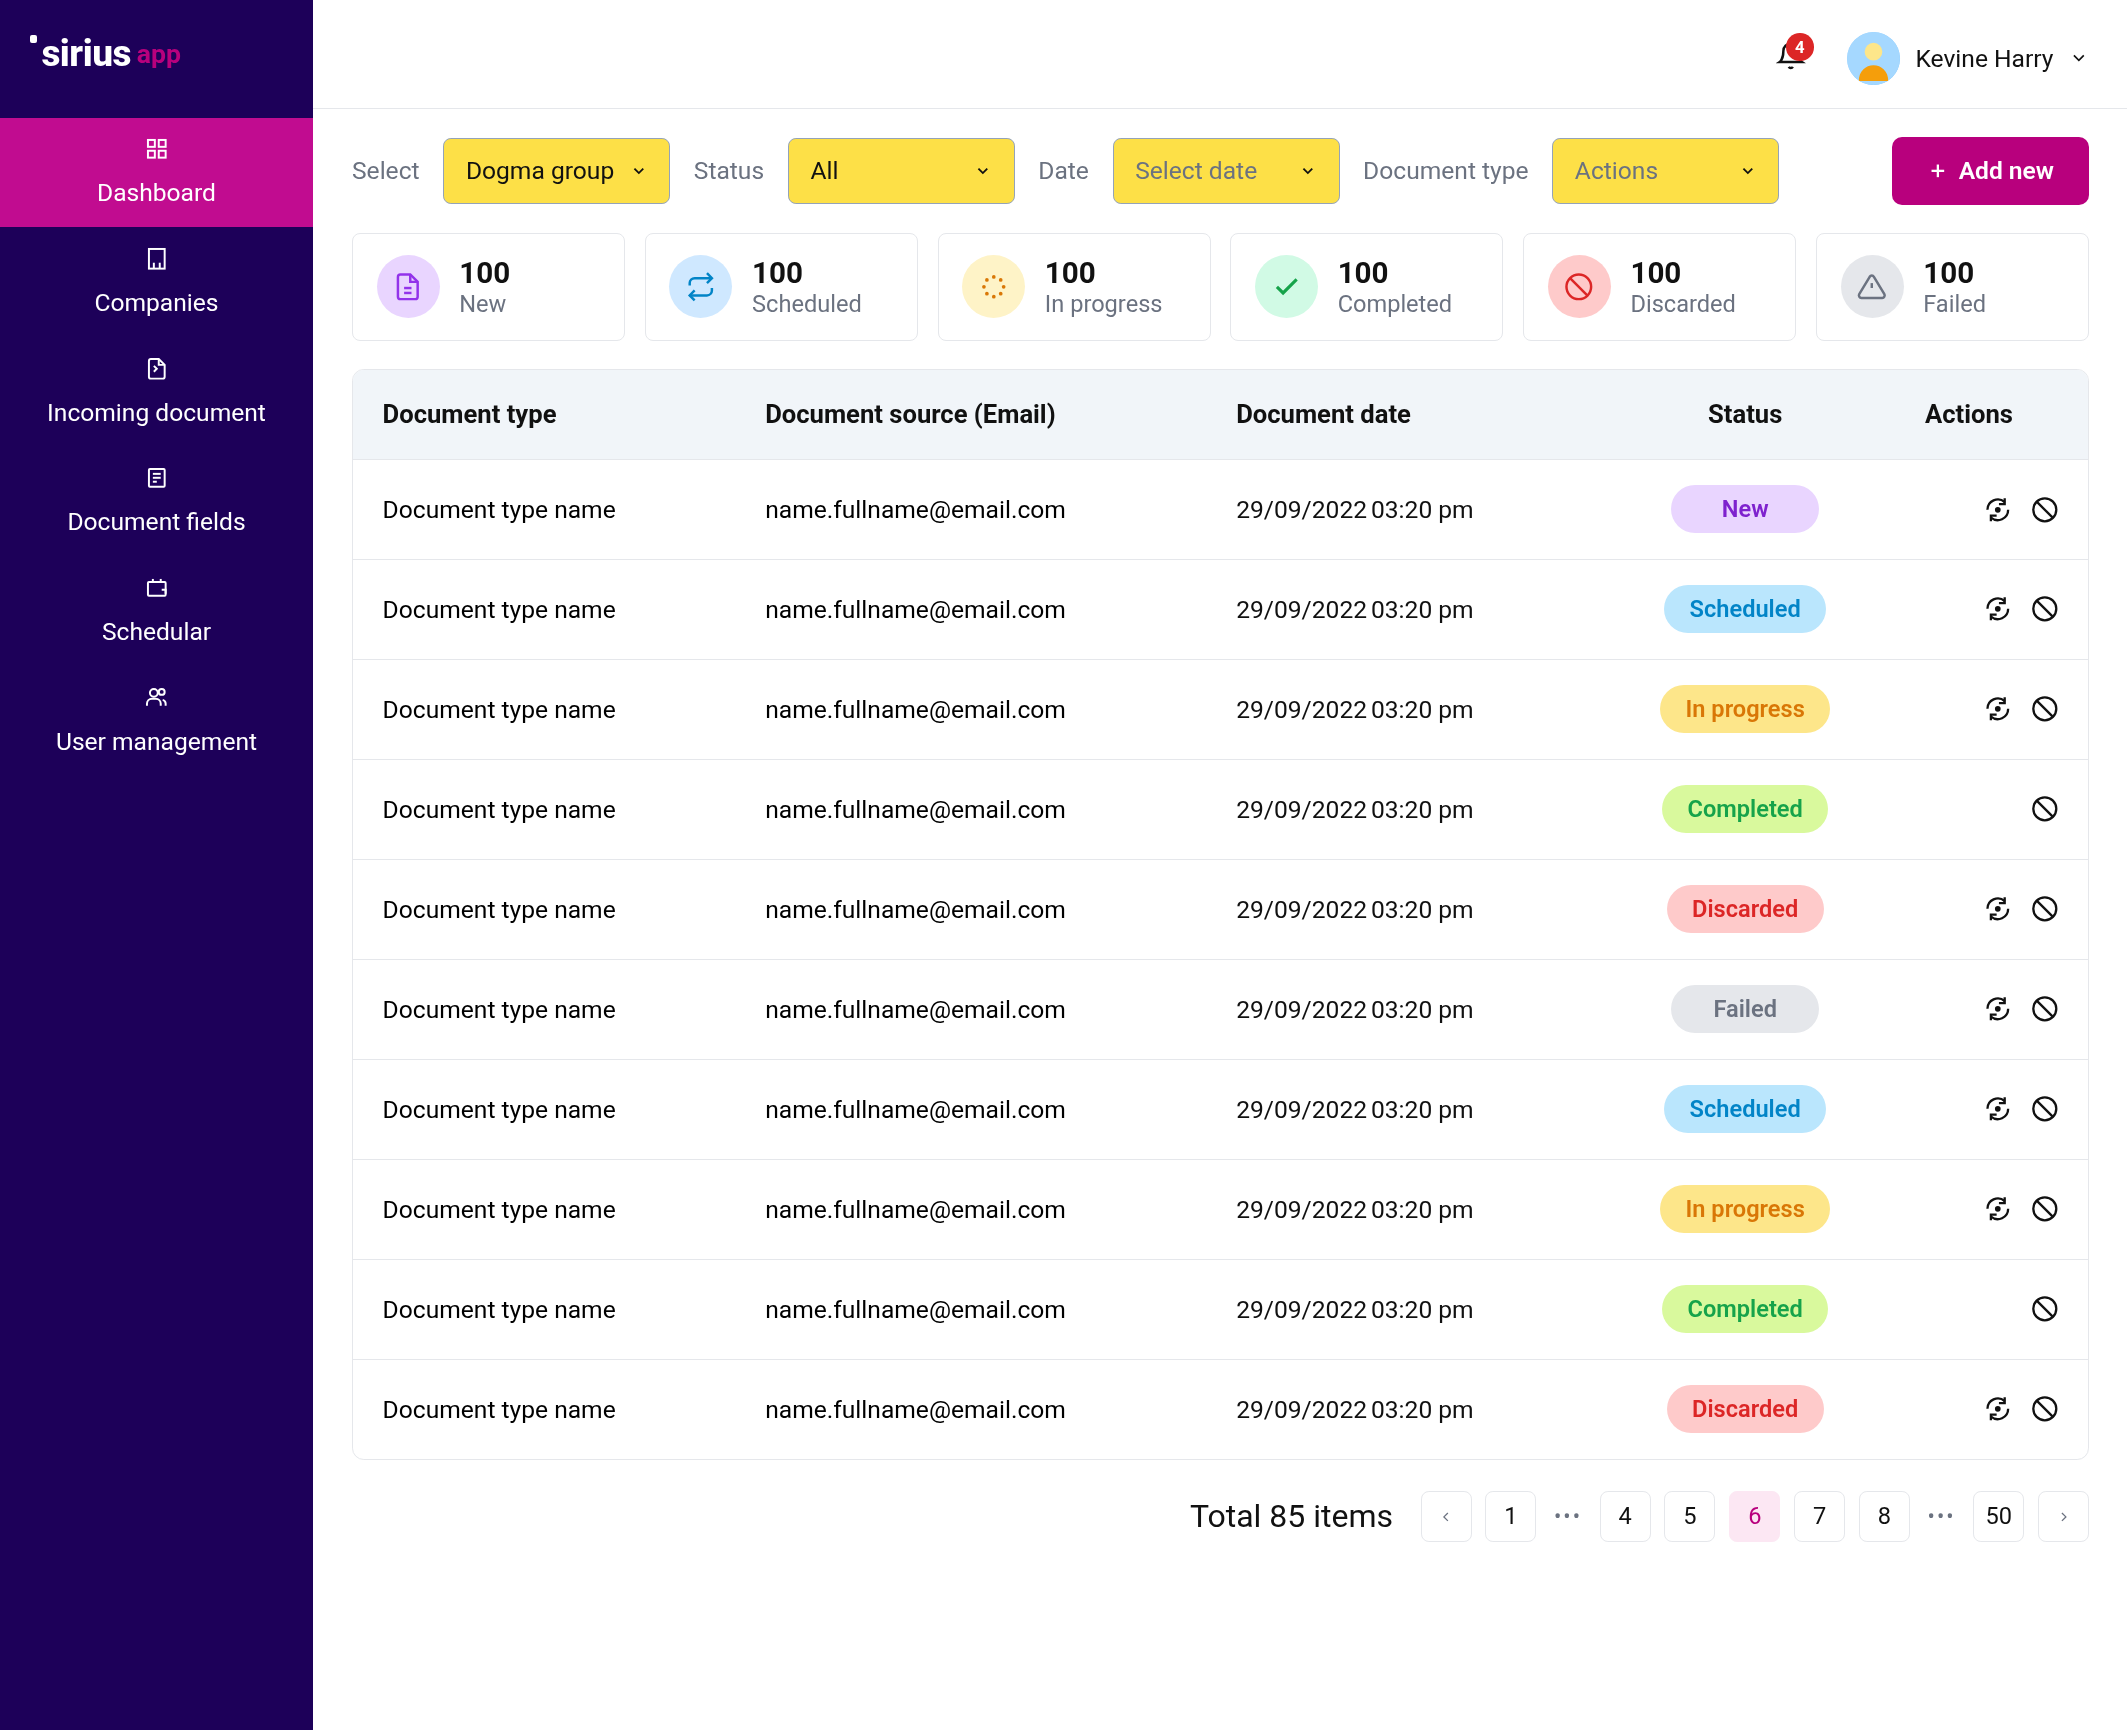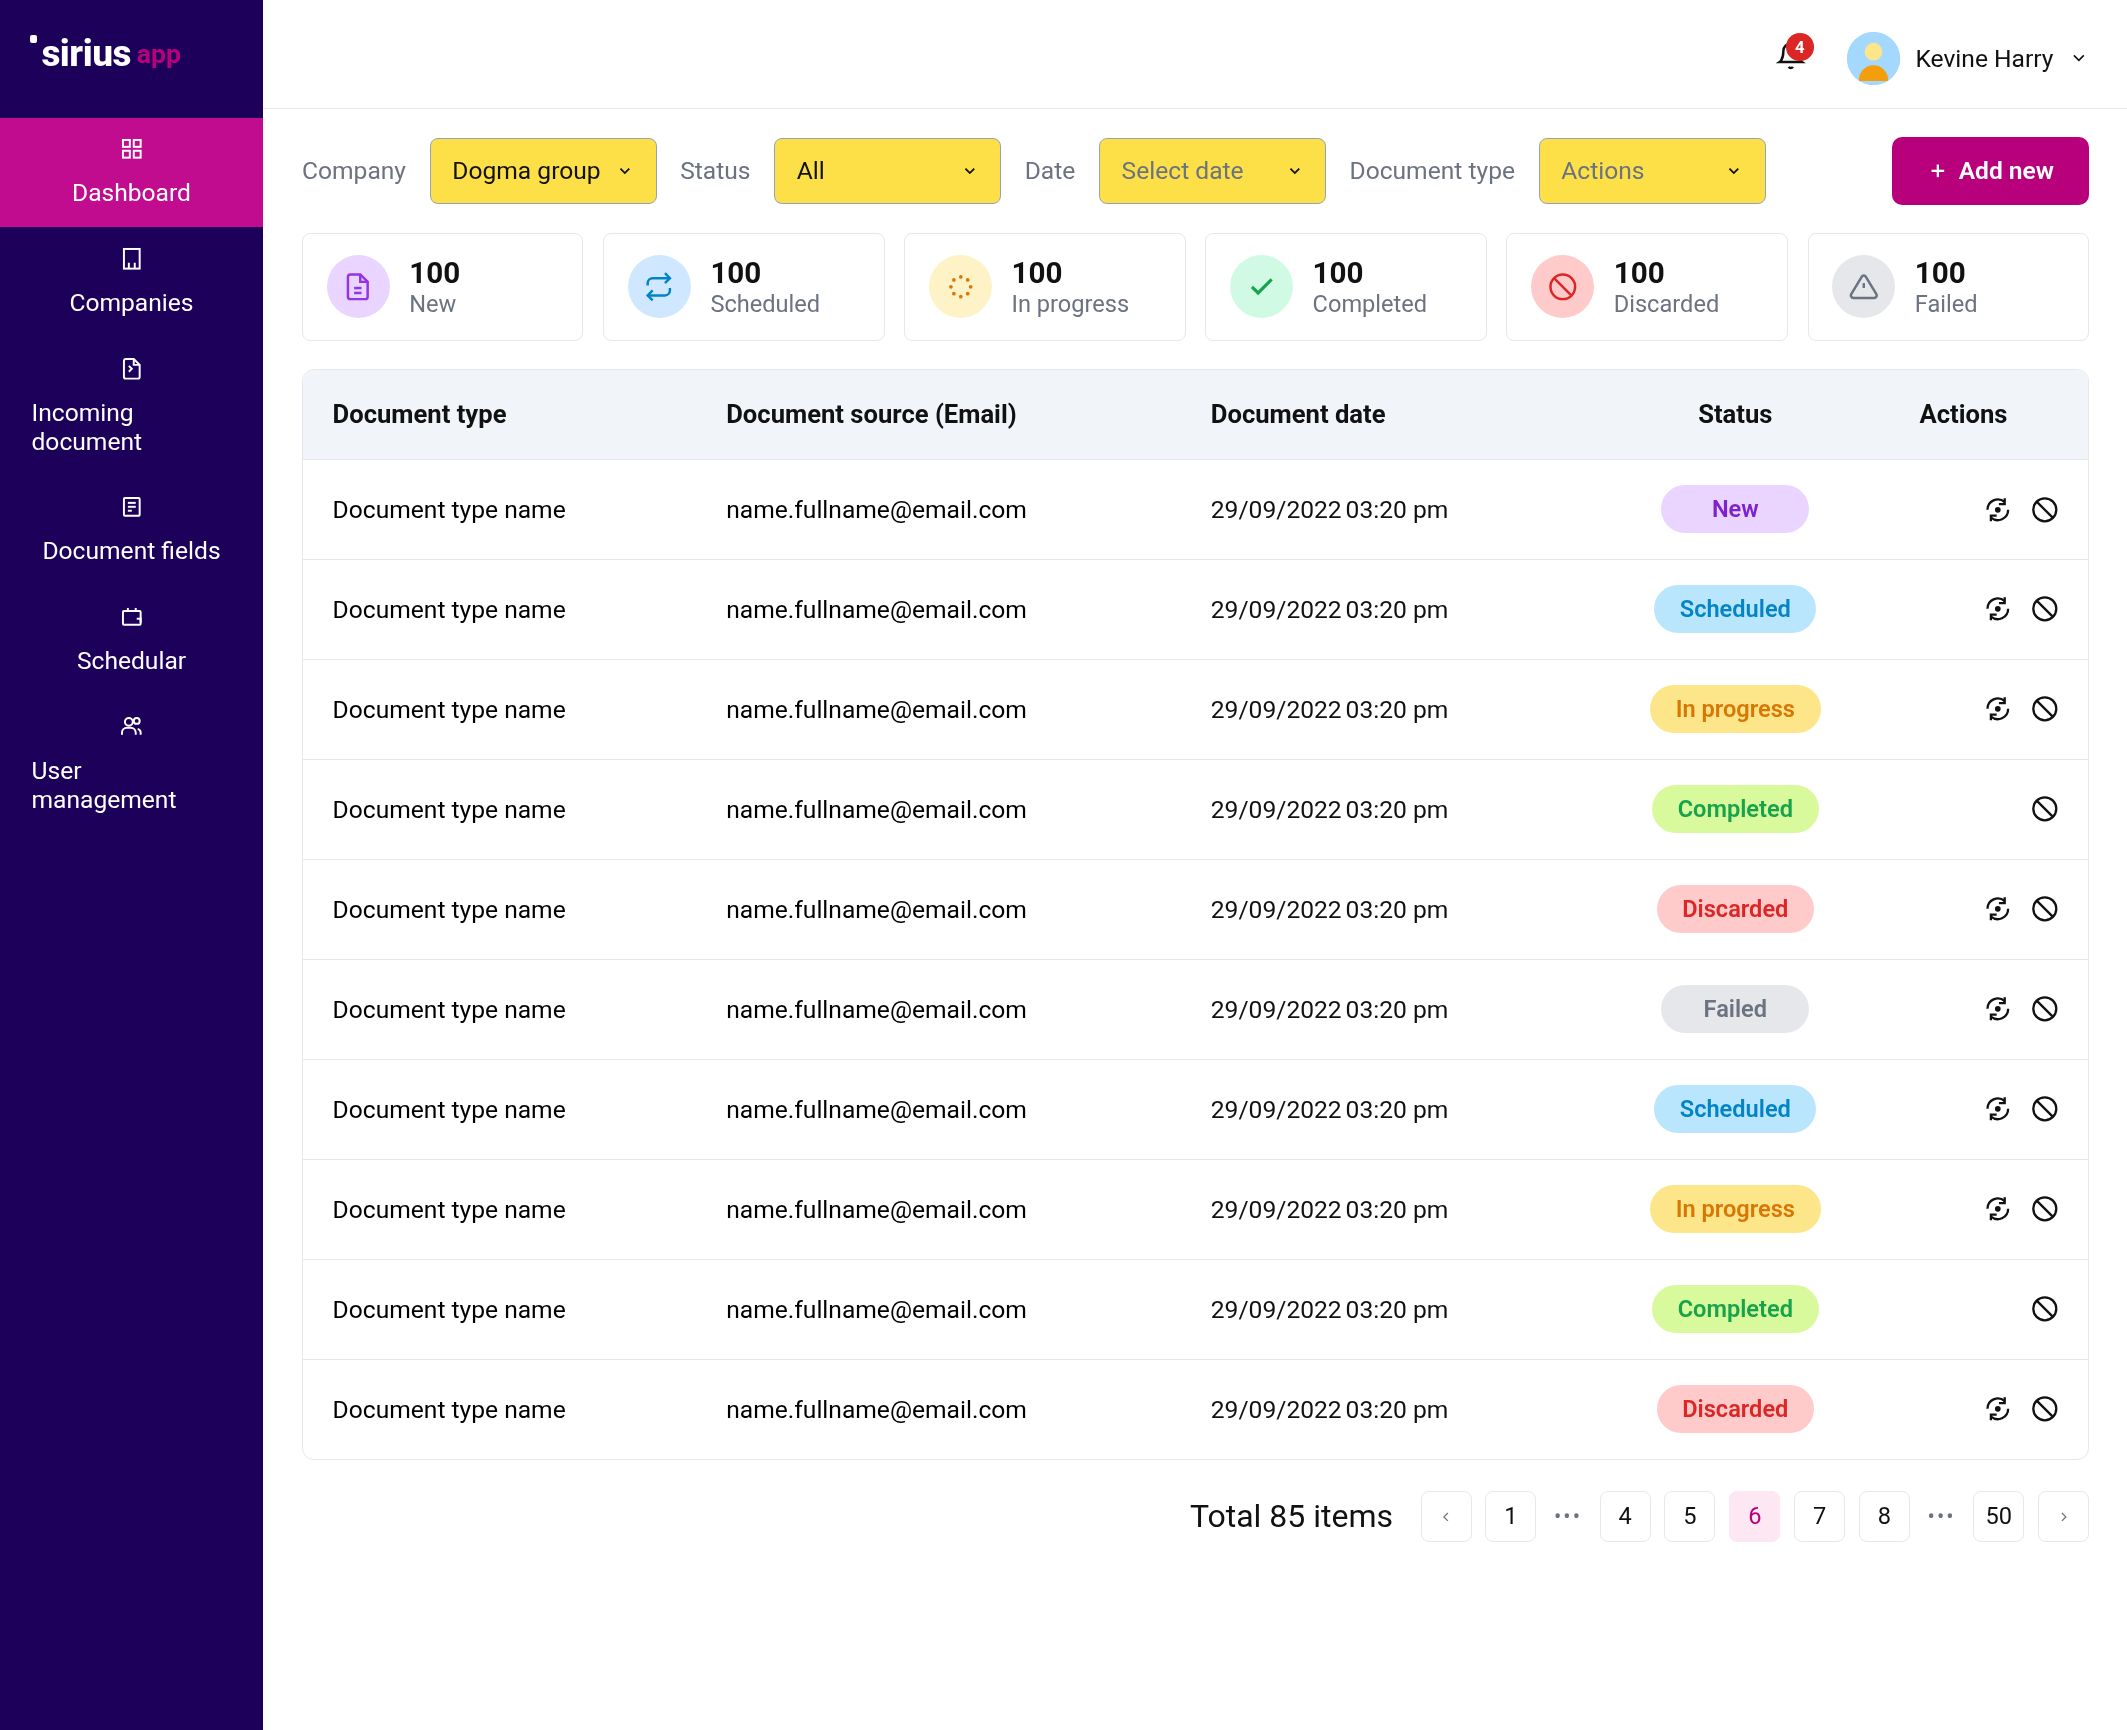--- a/index.html
+++ b/index.html
@@ -1,18 +1,18 @@
 <!DOCTYPE html>
 <html><head>
 <meta charset="utf-8">
 <style>
 * { margin:0; padding:0; box-sizing:border-box; font-family:-apple-system,BlinkMacSystemFont,"Segoe UI",Roboto,sans-serif; }
 body { background:#fff; width:2128px; height:1731px; }
 .app { display:flex; width:100%; height:100%; }
-.sidebar { width:263px; background:#1d0059; color:#fff; flex-shrink:0; }
+.sidebar { width:313px; background:#1d0059; color:#fff; flex-shrink:0; }
 .logo { padding:31.5px 29.6px 43px; display:flex; align-items:center; gap:3.9px; }
 .logo-main { font-size:37px; font-weight:800; color:#fff; letter-spacing:-0.5px; }
 .logo-dot { width:7.9px; height:7.9px; background:#fff; display:inline-block; border-radius:2px; position:relative; top:-13.8px; }
 .logo-sub { font-size:26.6px; font-weight:700; color:#b8007d; margin-left:2px; }
 .nav { list-style:none; }
 .nav-item { display:flex; align-items:center; gap:17.7px; padding:19.7px 31.5px; font-size:24.6px; cursor:pointer; color:#fff;flex-direction:column; }
 .nav-item.active { background:#c10c90; }
 .nav-icon { width:23.6px; height:23.6px; display:flex; align-items:center; justify-content:center; flex-shrink:0; }
 .main { flex:1; display:flex; flex-direction:column; }
 .topbar { display:flex; justify-content:flex-end; align-items:center; padding:31.5px 39px 23.6px; gap:41px; border-bottom:1px solid #e5e7eb; }
@@ -160,21 +160,21 @@
             </svg>
         </div>
         <span class="user-name">Kevine Harry</span>
         <svg width="19.7" height="19.7" viewBox="0 0 24 24" fill="none" stroke="#111" stroke-width="2">
             <polyline points="6 9 12 15 18 9"></polyline>
           </svg>
       </div>
     </div>
 
     <div class="filters">
-      <span class="filter-label">Company</span>
+      <span class="filter-label">Select</span>
       <div class="select">
         <span>Dogma group</span>
         <svg width="17.7" height="17.7" viewBox="0 0 24 24" fill="none" stroke="#111" stroke-width="2.5">
             <polyline points="6 9 12 15 18 9"></polyline>
           </svg>
       </div>
       <span class="filter-label">Status</span>
       <div class="select">
         <span>All</span>
         <svg width="17.7" height="17.7" viewBox="0 0 24 24" fill="none" stroke="#111" stroke-width="2.5">

